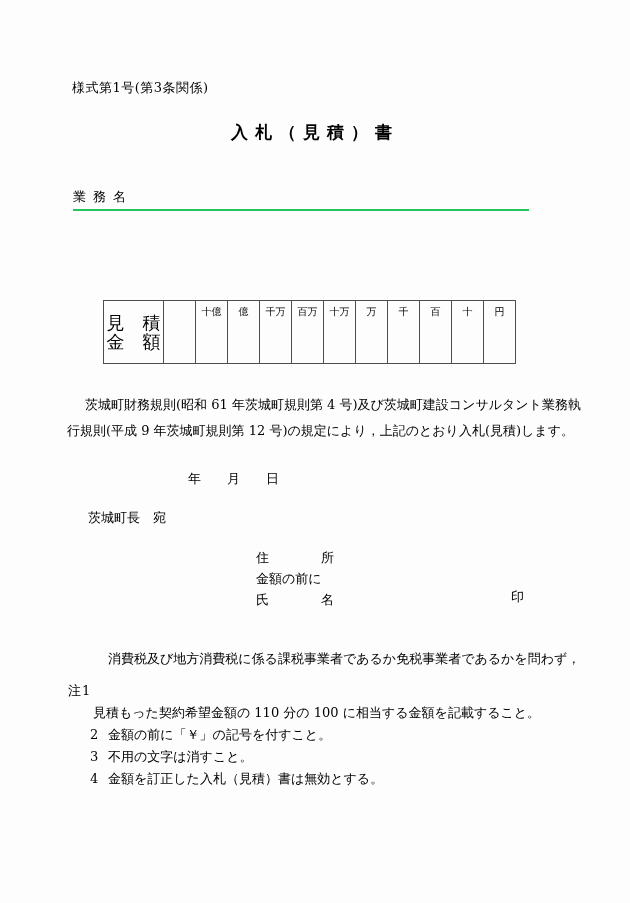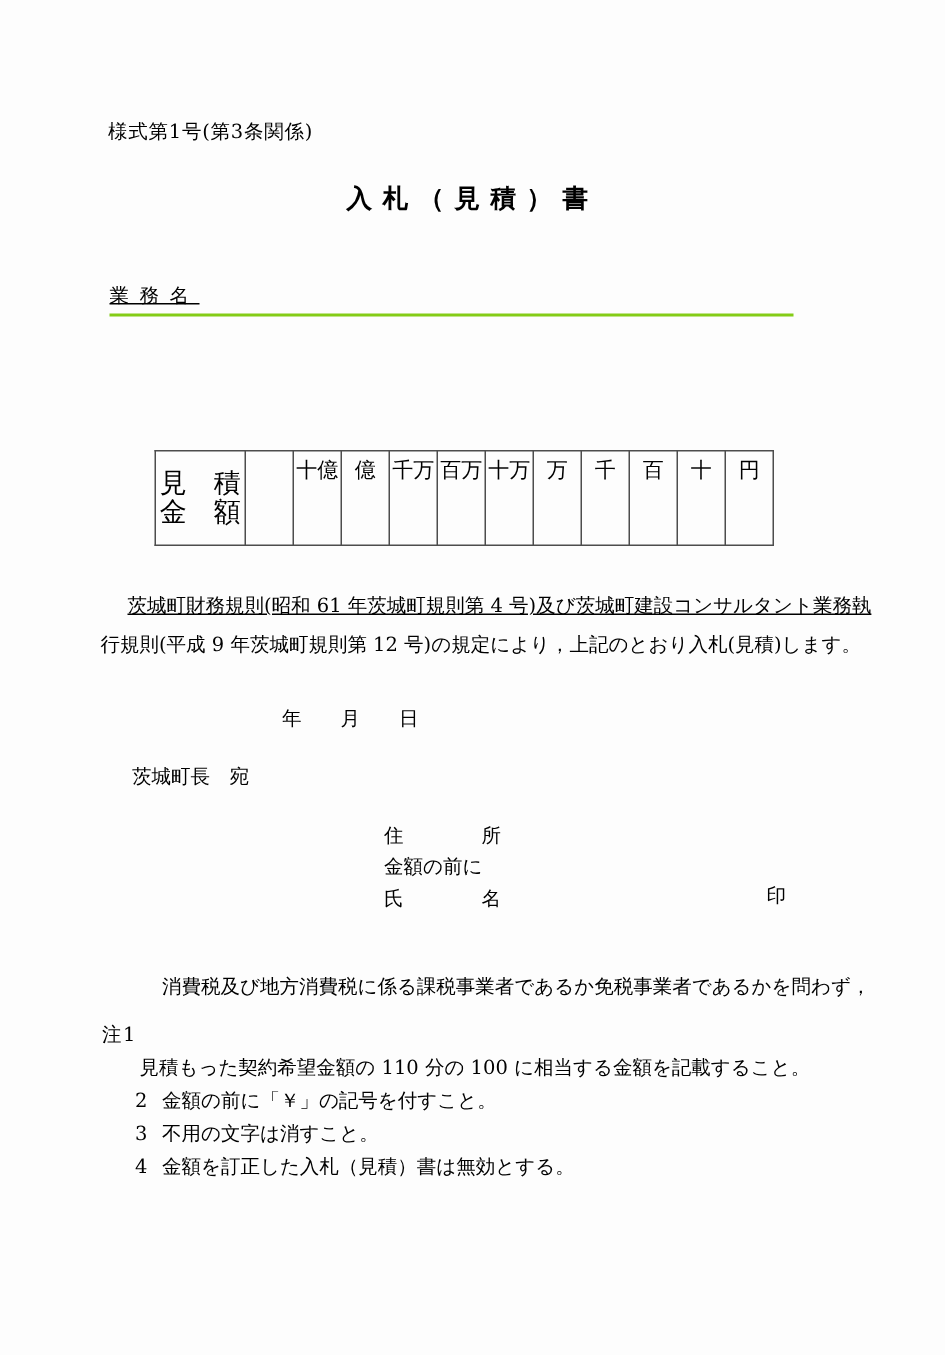--- a/index.html
+++ b/index.html
@@ -20,23 +20,22 @@
 
   .doc-title {
     left: 0; top: 121px; width: 100%;
     text-align: center;
     font-size: 17px; font-weight: bold;
     letter-spacing: 7px;
   }
 
   .business-name {
     left: 73px; top: 188px; width: 456px;
-    border-bottom: 2px solid #84cc16;
+    border-bottom: 2px solid #22c55e;
     padding-bottom: 3px;
-    text-decoration: underline;
   }
   .business-name .label { letter-spacing: 7px; }
 
   .amount-table {
     left: 103px; top: 300px;
     border-collapse: collapse;
     table-layout: fixed;
   }
   .amount-table td {
     border: 1px solid #4d4d4d;
@@ -44,25 +43,25 @@
     background: #fdfdfd;
   }
   .amount-table td.row-label {
     width: 59px; height: 58px;
     text-align: center; vertical-align: middle;
     font-size: 18px; line-height: 19px;
   }
   .amount-table td.digit-cell {
     width: 31px; height: 58px;
     text-align: center; vertical-align: top;
-    font-size: 14px; padding-top: 4px;
+    font-size: 10px; padding-top: 4px;
   }
 
   .body-par { left: 67px; top: 392px; width: 520px; line-height: 26px; }
-  .body-par .l1 { text-indent: 18px; text-decoration: underline; }
+  .body-par .l1 { text-indent: 18px; }
 
   .date-line { left: 188px; top: 470px; }
 
   .addressee { left: 88px; top: 509px; }
 
   .signature { left: 256px; top: 547px; line-height: 21px; }
   .seal { left: 511px; top: 588px; }
 
   .notes { left: 68px; top: 648px; line-height: 22px; }
   .note-row { display: flex; }

